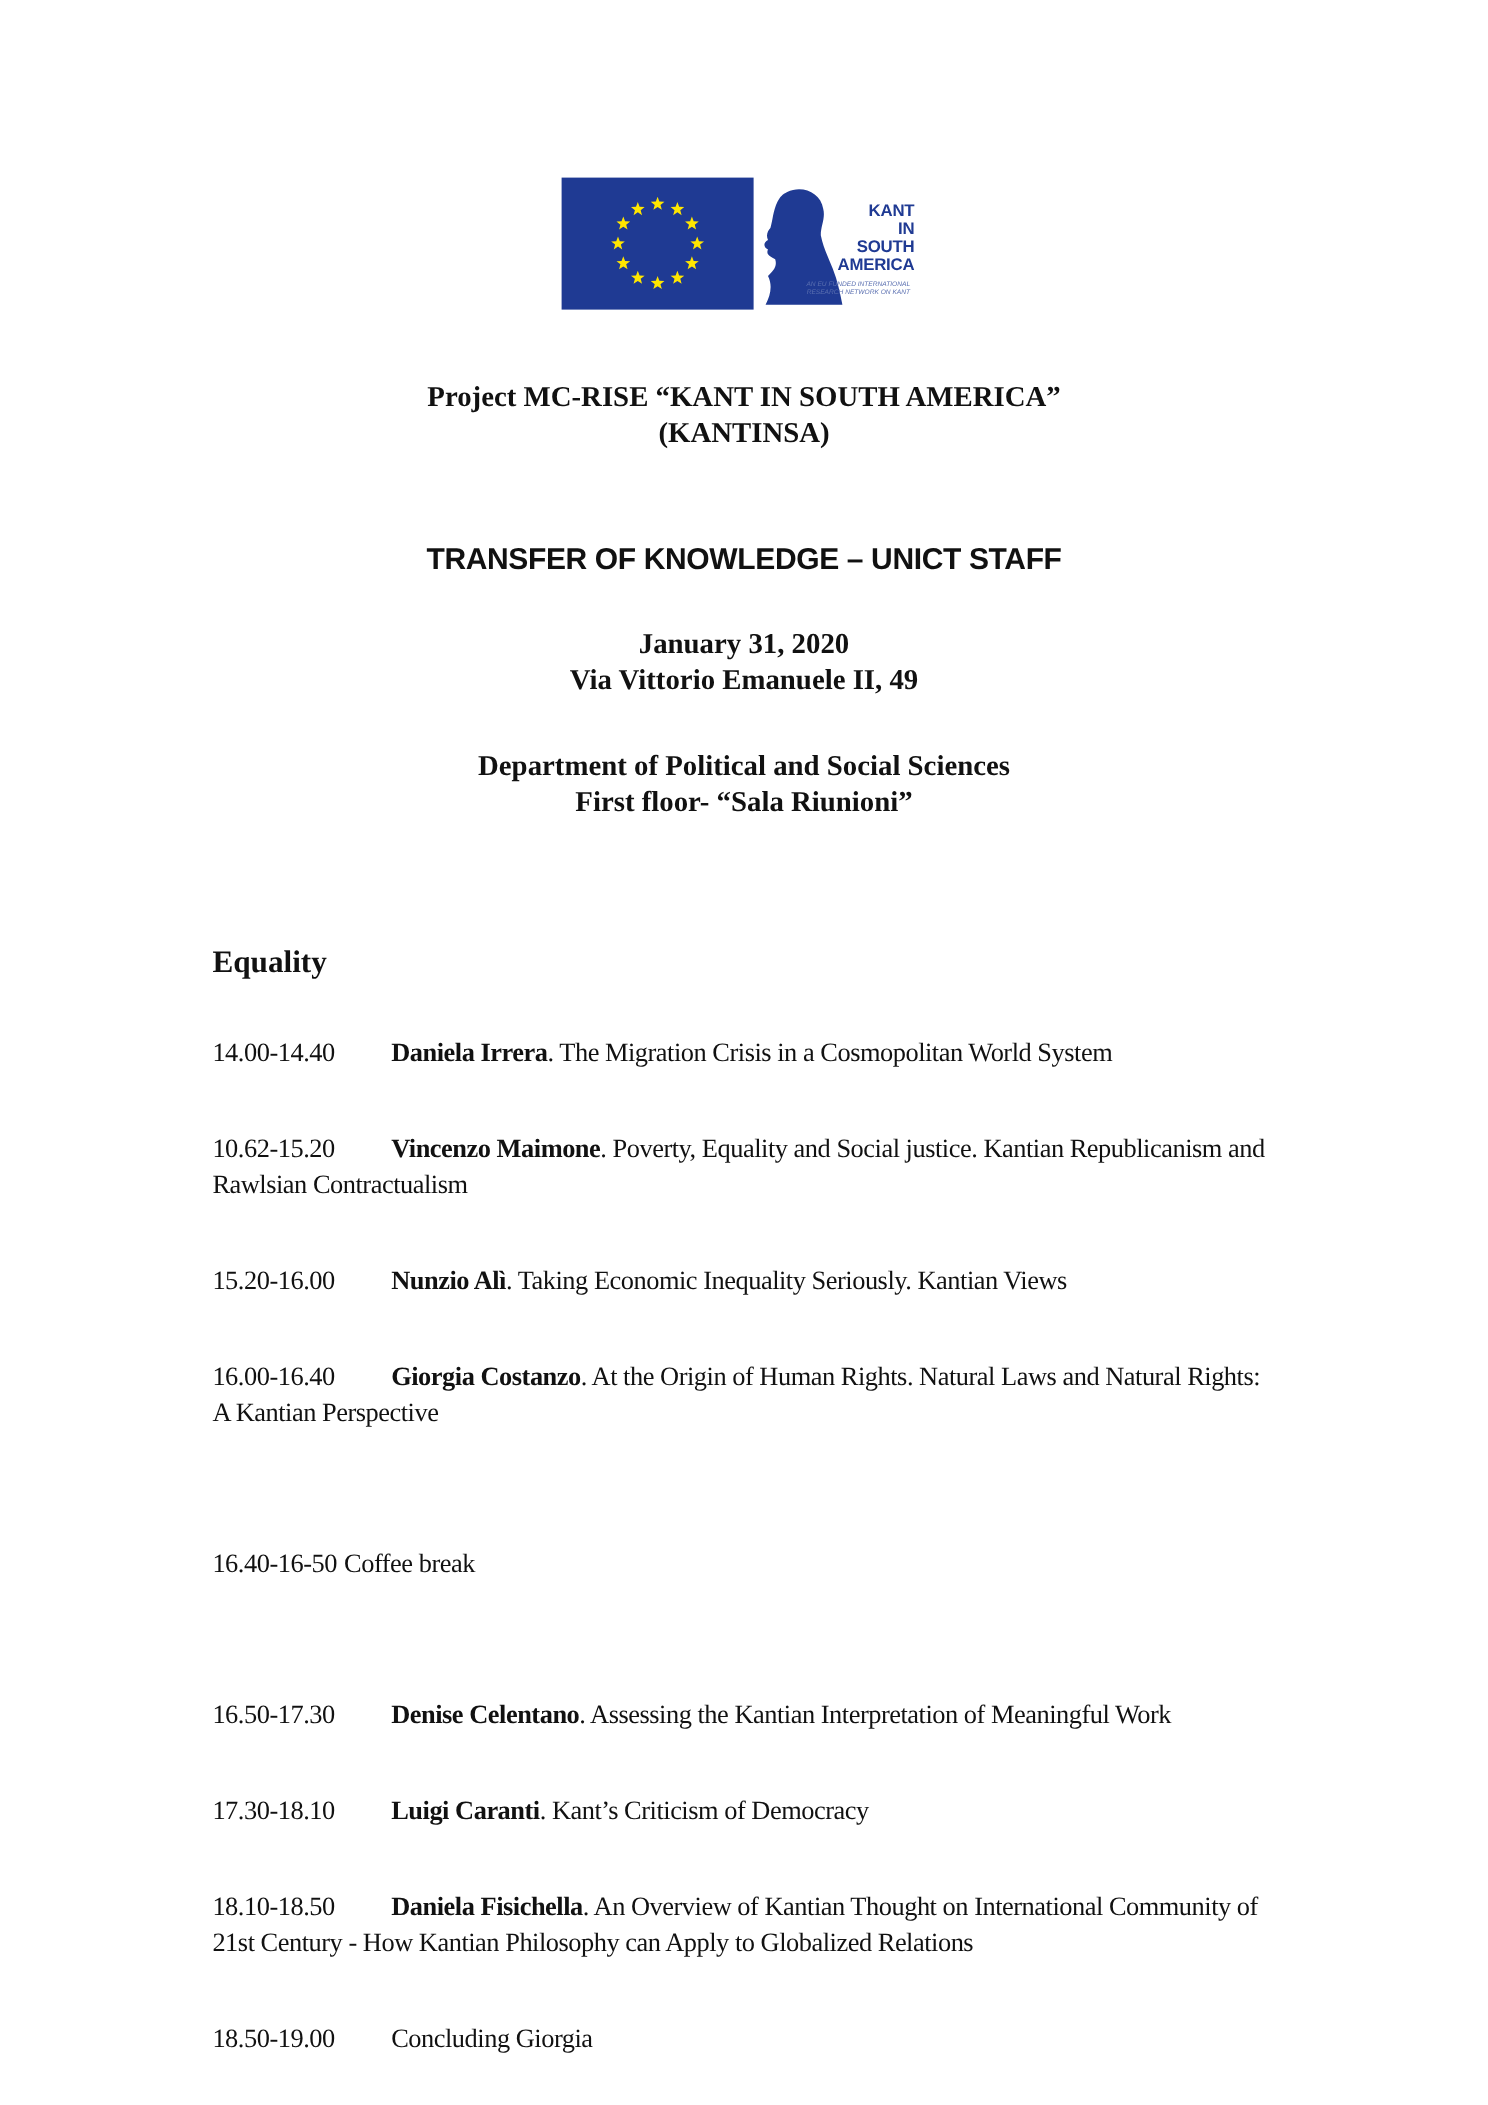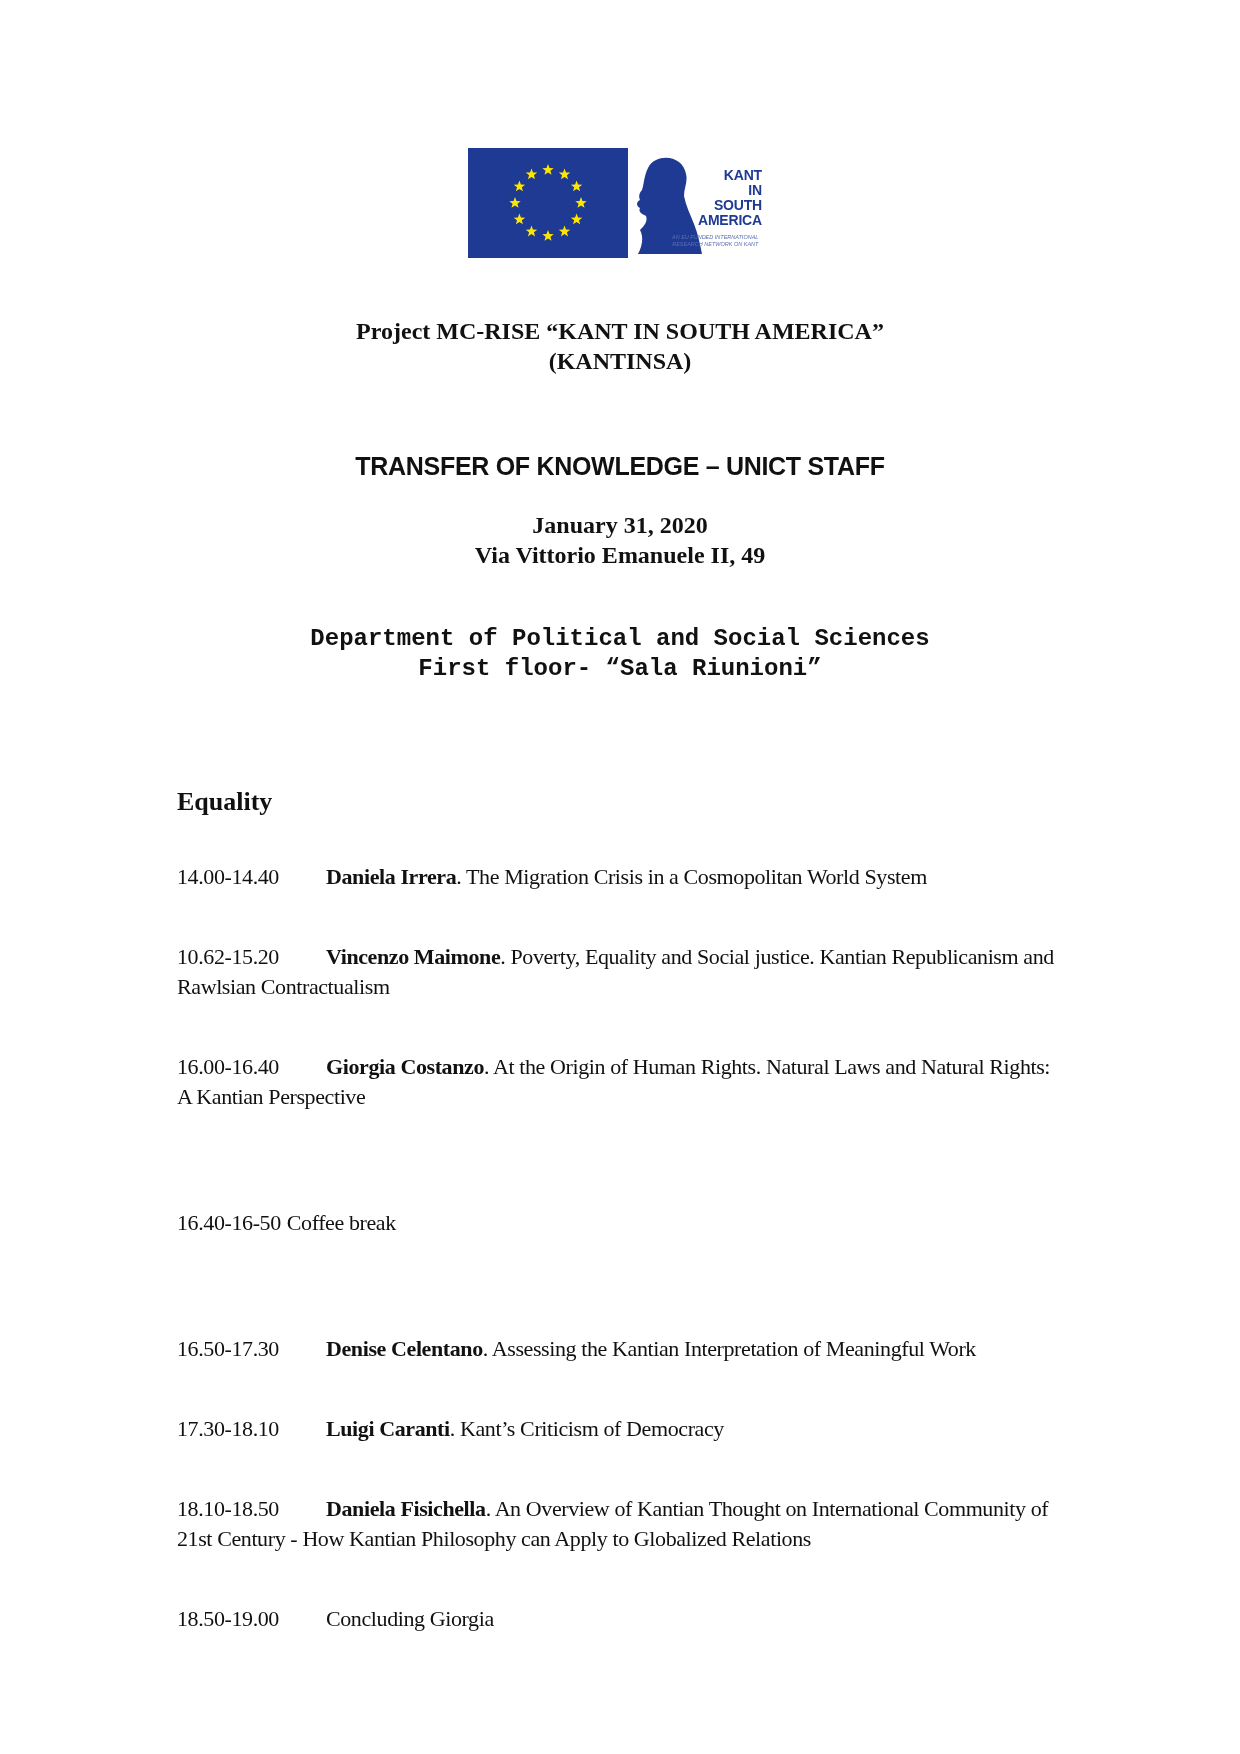--- a/index.html
+++ b/index.html
@@ -11,22 +11,22 @@
     .kant-logo { width: 145px; height: 112px; position: relative; }
     .kant-logo .silhouette { position: absolute; left: 0; top: 8px; }
     .kant-logo .title { position: absolute; left: 64px; top: 20px; font-family: "Liberation Sans", sans-serif;
                         font-weight: bold; font-size: 14px; line-height: 15px; color: #1f3a93; letter-spacing: -0.2px; }
     .kant-logo .sub { position: absolute; left: 38px; top: 86px; font-family: "Liberation Sans", sans-serif;
                       font-size: 5.5px; line-height: 7px; color: #5a6fb0; font-style: italic; white-space: nowrap; }
 
     .center { position: absolute; left: 0; width: 1240px; text-align: center; }
     .proj { top: 316px; font-weight: bold; font-size: 24px; line-height: 30px; }
     .tok { top: 452px; font-family: "Liberation Sans", sans-serif; font-weight: bold; font-size: 25px; letter-spacing: -0.3px; }
-    .date { top: 510px; font-weight: bold; font-size: 24px; line-height: 30px; }
-    .dept { top: 624px; font-weight: bold; font-size: 24px; line-height: 30px; font-family: Liberation Mono, monospace; }
+    .date { top: 522px; font-weight: bold; font-size: 24px; line-height: 30px; }
+    .dept { top: 624px; font-weight: bold; font-size: 24px; line-height: 30px; }
 
     .program { position: absolute; left: 177px; top: 786px; width: 880px; }
     .program h2 { margin: 0 0 12px 0; font-size: 26px; font-weight: bold; line-height: 32px; }
     .item { font-size: 22px; line-height: 30px; margin-bottom: 18px; letter-spacing: -0.4px; }
     .item .time { display: inline-block; width: 149px; margin-top: 32px; }
     .item .speaker { font-weight: bold; }
     .item.plain .time { width: auto; margin-right: 6px; }
     .gap-big { height: 46px; }
   </style>
 </head>
@@ -86,20 +86,23 @@
 <div class="program">
   <h2>Equality</h2>
 
   <div class="item">
     <span class="time">14.00-14.40</span><span class="speaker">Daniela Irrera</span><span>. The Migration Crisis in a Cosmopolitan World System</span>
   </div>
   <div class="item">
     <span class="time">10.62-15.20</span><span class="speaker">Vincenzo Maimone</span><span>. Poverty, Equality and Social justice. Kantian Republicanism and Rawlsian Contractualism</span>
   </div>
   <div class="item">
+    <span class="time">15.20-16.00</span><span class="speaker">Nunzio Alì</span><span>. Taking Economic Inequality Seriously. Kantian Views</span>
+  </div>
+  <div class="item">
     <span class="time">16.00-16.40</span><span class="speaker">Giorgia Costanzo</span><span>. At the Origin of Human Rights. Natural Laws and Natural Rights: A Kantian Perspective</span>
   </div>
 
   <div class="gap-big"></div>
 
   <div class="item plain">
     <span class="time">16.40-16-50</span><span>Coffee break</span>
   </div>
 
   <div class="gap-big"></div>

